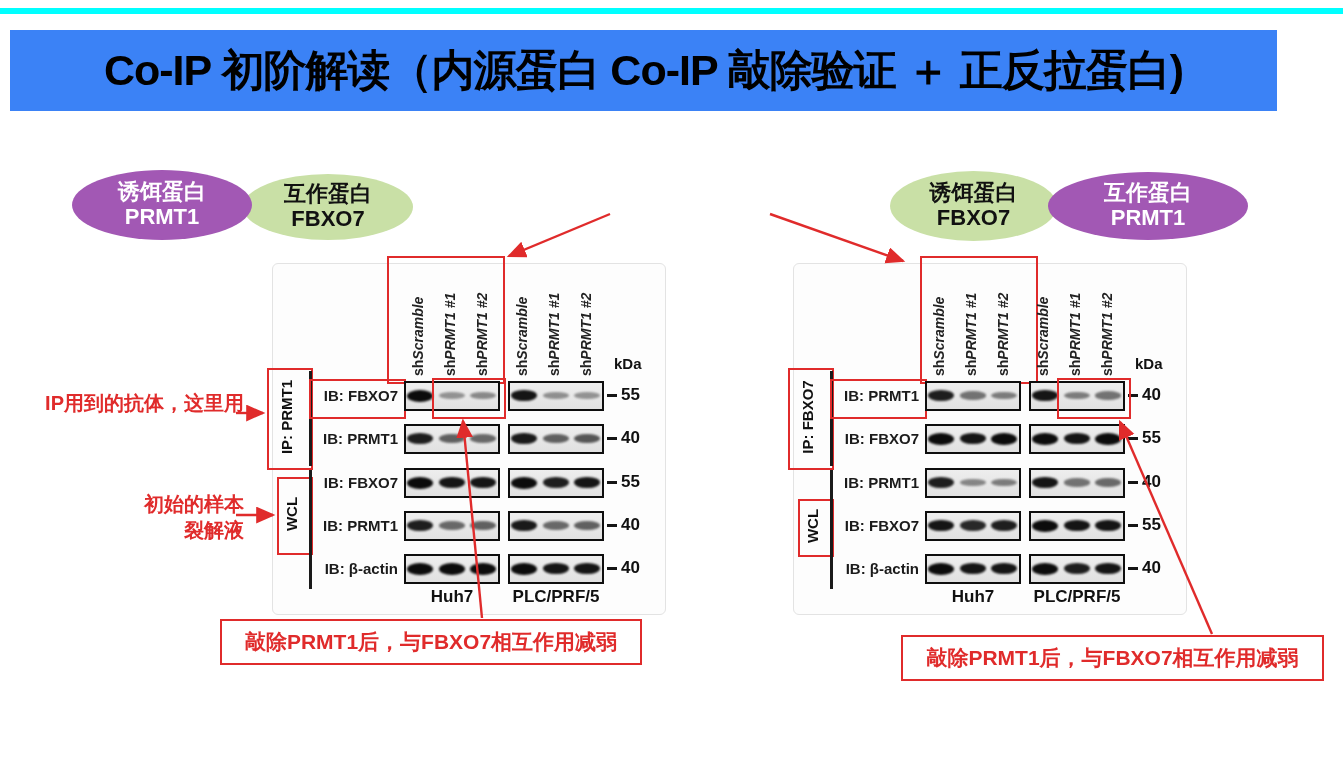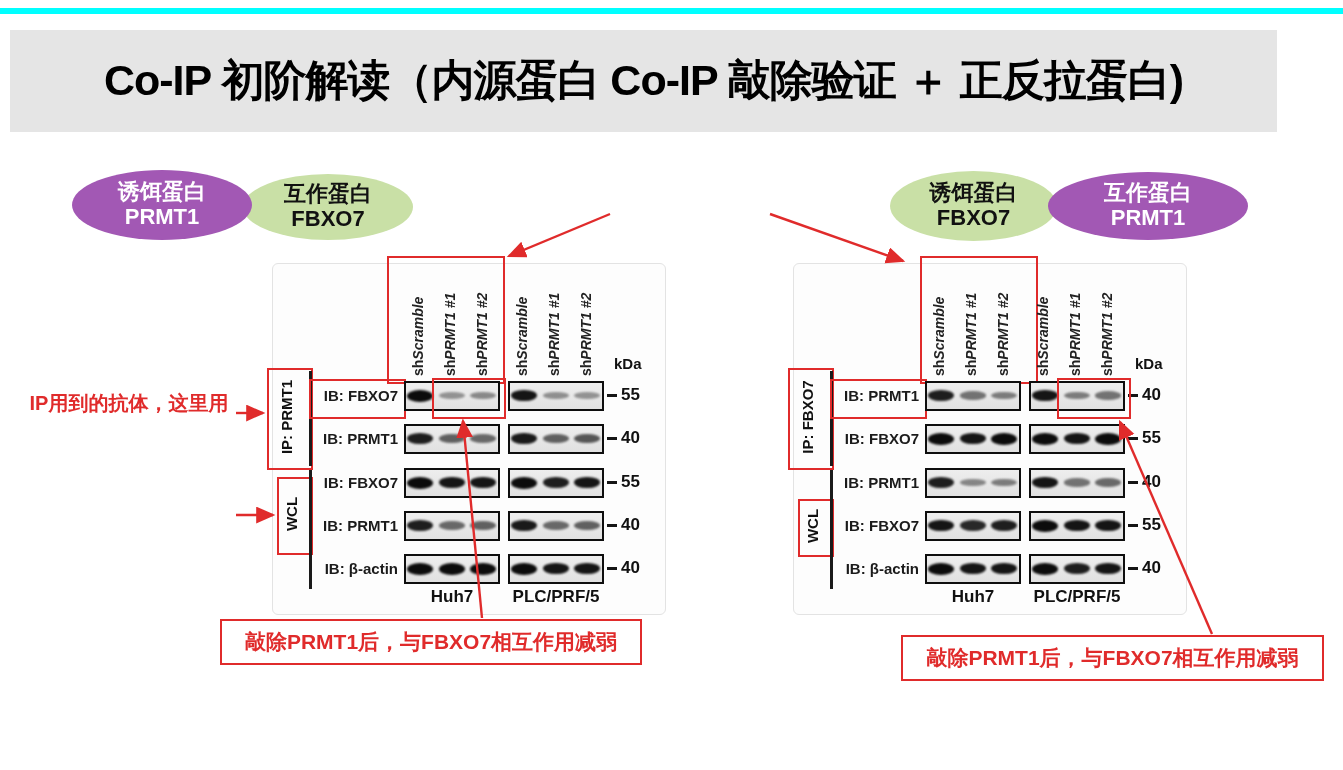--- a/index.html
+++ b/index.html
@@ -1,29 +1,29 @@
 <!DOCTYPE html>
 <html><head>
 <meta charset="utf-8">
 <style>
   html,body{margin:0;padding:0;background:#ffffff;}
   #stage{position:relative;width:1343px;height:770px;background:#ffffff;overflow:hidden;
          font-family:"Liberation Sans","DejaVu Sans",sans-serif;}
   .abs{position:absolute;}
   #topstrip{left:0;top:8px;width:1343px;height:6px;background:#00ffff;}
-  #titlebar{left:10px;top:30px;width:1267px;height:102px;background:#e5e5e5;}
+  #titlebar{left:10px;top:30px;width:1267px;height:81px;background:#3b82f6;}
   #titlebar .t{width:100%;height:100%;display:flex;align-items:center;justify-content:center;
     font-size:43px;font-weight:bold;color:#000;letter-spacing:-1px;white-space:nowrap;}
   .oval{border-radius:50%;display:flex;flex-direction:column;align-items:center;justify-content:center;
     font-weight:bold;font-size:22px;line-height:1.12;text-align:center;}
   .oval.purple{background:#a258b4;color:#ffffff;z-index:3;}
   .oval.green{background:#c9e0a6;color:#111;z-index:2;}
   #topbox{left:513px;top:172px;width:340px;height:41px;border:2px solid #222;background:#fff;
     display:flex;align-items:center;justify-content:center;font-size:21px;font-weight:600;color:#111;}
-  .rednote{color:#e02b2b;font-weight:bold;text-align:center;line-height:1.3;}
+  .rednote{color:#e02b2b;font-weight:bold;text-align:right;line-height:1.3;}
   .redbox-callout{border:2px solid #e02b2b;background:#fff;display:flex;align-items:center;justify-content:center;
     color:#e02b2b;font-weight:bold;font-size:21px;}
   .panelbg{background:#fdfdfd;border:1px solid #e3e3e3;border-radius:6px;}
   .gel{box-sizing:border-box;border:2.5px solid #0e0e0e;background:linear-gradient(#eeeeee,#e1e1e1);}
   .band{position:absolute;background:#0c0c0c;border-radius:50%;filter:blur(1.3px);}
   .iblabel{font-size:15px;font-weight:600;color:#1b1b1b;text-align:right;white-space:nowrap;}
   .marker{font-size:17px;font-weight:600;color:#111;}
   .tick{background:#151515;}
   .redrect{border:2.2px solid #e02b2b;background:transparent;}
   .rot{transform:rotate(-90deg);transform-origin:0 0;white-space:nowrap;}
@@ -58,20 +58,24 @@
     <div>FBXO7</div>
   </div>
   <div class="abs oval purple" style="left:1048px;top:172px;width:200px;height:68px;">
     <div>互作蛋白</div>
     <div>PRMT1</div>
   </div>
 
 
   <div class="abs rednote" style="left:14px;top:390px;width:230px;font-size:20px;">
     <div>IP用到的抗体，这里用</div>
+  </div>
+  <div class="abs rednote" style="left:118px;top:491px;width:126px;font-size:20px;">
+    <div>初始的样本</div>
+    <div>裂解液</div>
   </div>
 
   <div class="abs redbox-callout" style="left:220px;top:619px;width:418px;height:42px;">敲除PRMT1后，与FBXO7相互作用减弱</div>
   <div class="abs redbox-callout" style="left:901px;top:635px;width:419px;height:42px;">敲除PRMT1后，与FBXO7相互作用减弱</div>
 
   <div id="blots" class="abs" style="left:0;top:0;width:1343px;height:770px;">
       <div class="abs panelbg" style="left: 272px; top: 263px; width: 392px; height: 350px;"></div>
       <div class="abs redrect" style="left: 387px; top: 256px; width: 114px; height: 124px;"></div>
       <div class="abs rot lane" style="left: 410.32px; top: 376px; width: 112px;"><span>sh</span><span style="font-style: italic;">Scramble</span></div>
       <div class="abs rot lane" style="left: 442px; top: 376px; width: 112px;"><span>sh</span><span style="font-style: italic;">PRMT1 #1</span></div>

